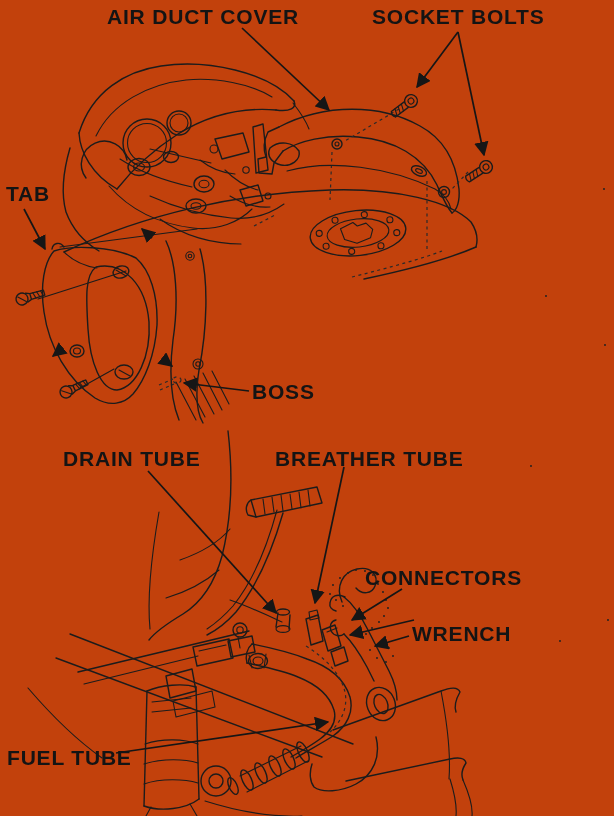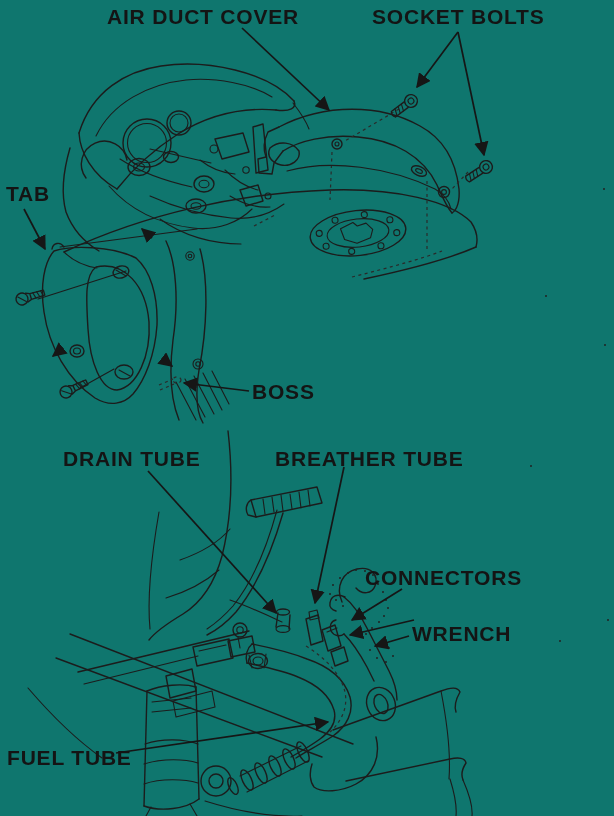--- a/index.html
+++ b/index.html
@@ -1,16 +1,16 @@
 <!DOCTYPE html>
 <html><head>
 <meta charset="utf-8">
 <style>
   html,body{margin:0;padding:0;background:#ffffff;}
-  .page{position:relative;width:614px;height:816px;background:#0f766e;overflow:hidden;
+  .page{position:relative;width:614px;height:816px;background:#c2410c;overflow:hidden;
         font-family:"Liberation Sans",sans-serif;}
   svg{display:block;}
   .art{fill:none;stroke:#1c1c1c;stroke-width:1.4;stroke-linecap:round;stroke-linejoin:round;}
   .art2{fill:none;stroke:#1c1c1c;stroke-width:1.1;stroke-linecap:round;stroke-linejoin:round;}
   .lead{fill:none;stroke:#161616;stroke-width:1.7;stroke-linecap:butt;}
   .dash{fill:none;stroke:#2a2a2a;stroke-width:1.2;stroke-dasharray:3 3.5;stroke-linecap:butt;}
   .dots{fill:none;stroke:#222;stroke-width:2;stroke-linecap:round;}
   .lbl{font:700 21px "Liberation Sans",sans-serif;letter-spacing:0.8px;fill:#141414;}
 </style>
 </head>

